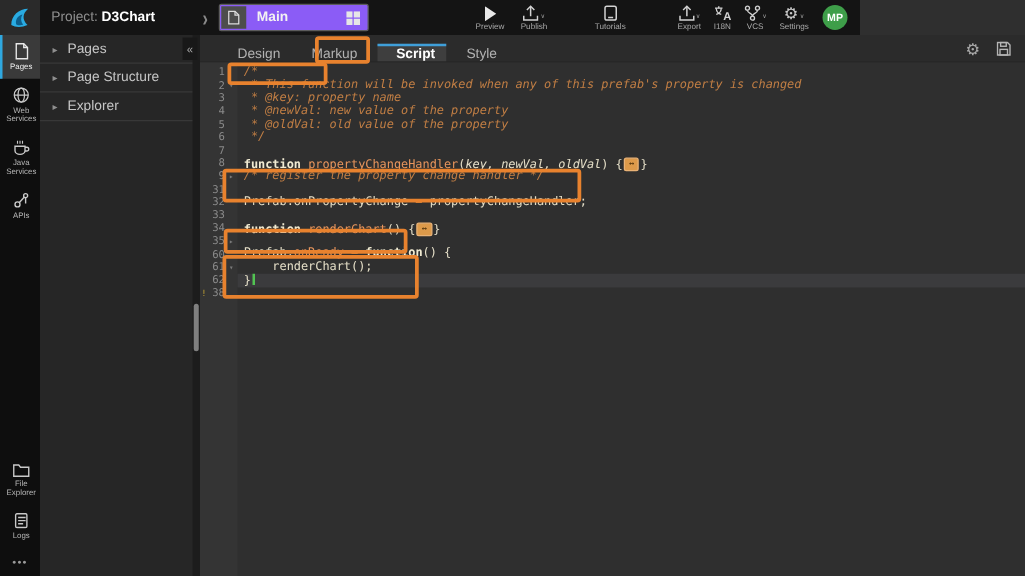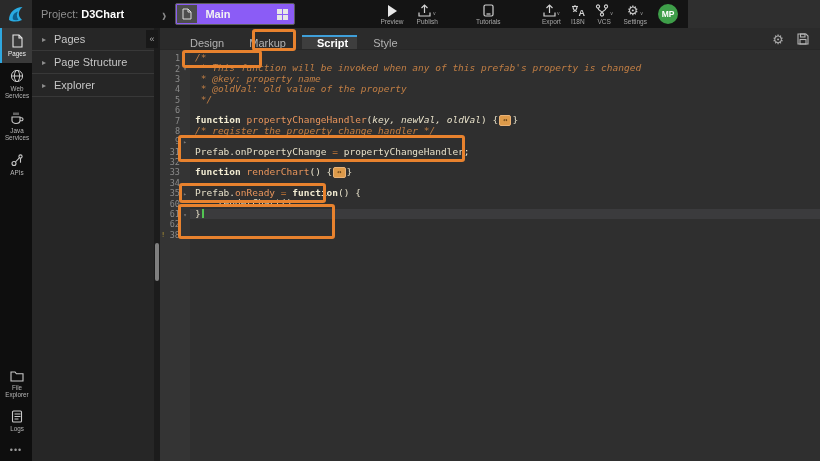--- a/index.html
+++ b/index.html
@@ -382,20 +382,21 @@
         <div class="gutter-row">
           <span class="gwarn">!</span>
           <span class="num">38</span>
           <span class="arrow"></span>
         </div>
       </div>
     <div class="code-col">
         <div class="code-row"><span class="tk-cm">/*</span></div>
         <div class="code-row"><span class="tk-cm"> * This function will be invoked when any of this prefab's property is changed</span></div>
         <div class="code-row"><span class="tk-cm"> * @key: property name</span></div>
+        <div class="code-row"><span class="tk-cm"> * @newVal: new value of the property</span></div>
         <div class="code-row"><span class="tk-cm"> * @oldVal: old value of the property</span></div>
         <div class="code-row"><span class="tk-cm"> */</span></div>
         <div class="code-row"></div>
         <div class="code-row"><span class="tk-kw">function</span><span class="tk-pl"> </span><span class="tk-fn">propertyChangeHandler</span><span class="tk-pl">(</span><span class="tk-pr">key, newVal, oldVal</span><span class="tk-pl">) {</span><span class="tk-fold">↔</span><span class="tk-pl">}</span></div>
         <div class="code-row"><span class="tk-cm">/* register the property change handler */</span></div>
         <div class="code-row"></div>
         <div class="code-row"><span class="tk-pl">Prefab.onPropertyChange </span><span class="tk-op">=</span><span class="tk-pl"> propertyChangeHandler;</span></div>
         <div class="code-row"></div>
         <div class="code-row"><span class="tk-kw">function</span><span class="tk-pl"> </span><span class="tk-fn">renderChart</span><span class="tk-pl">() {</span><span class="tk-fold">↔</span><span class="tk-pl">}</span></div>
         <div class="code-row"></div>

